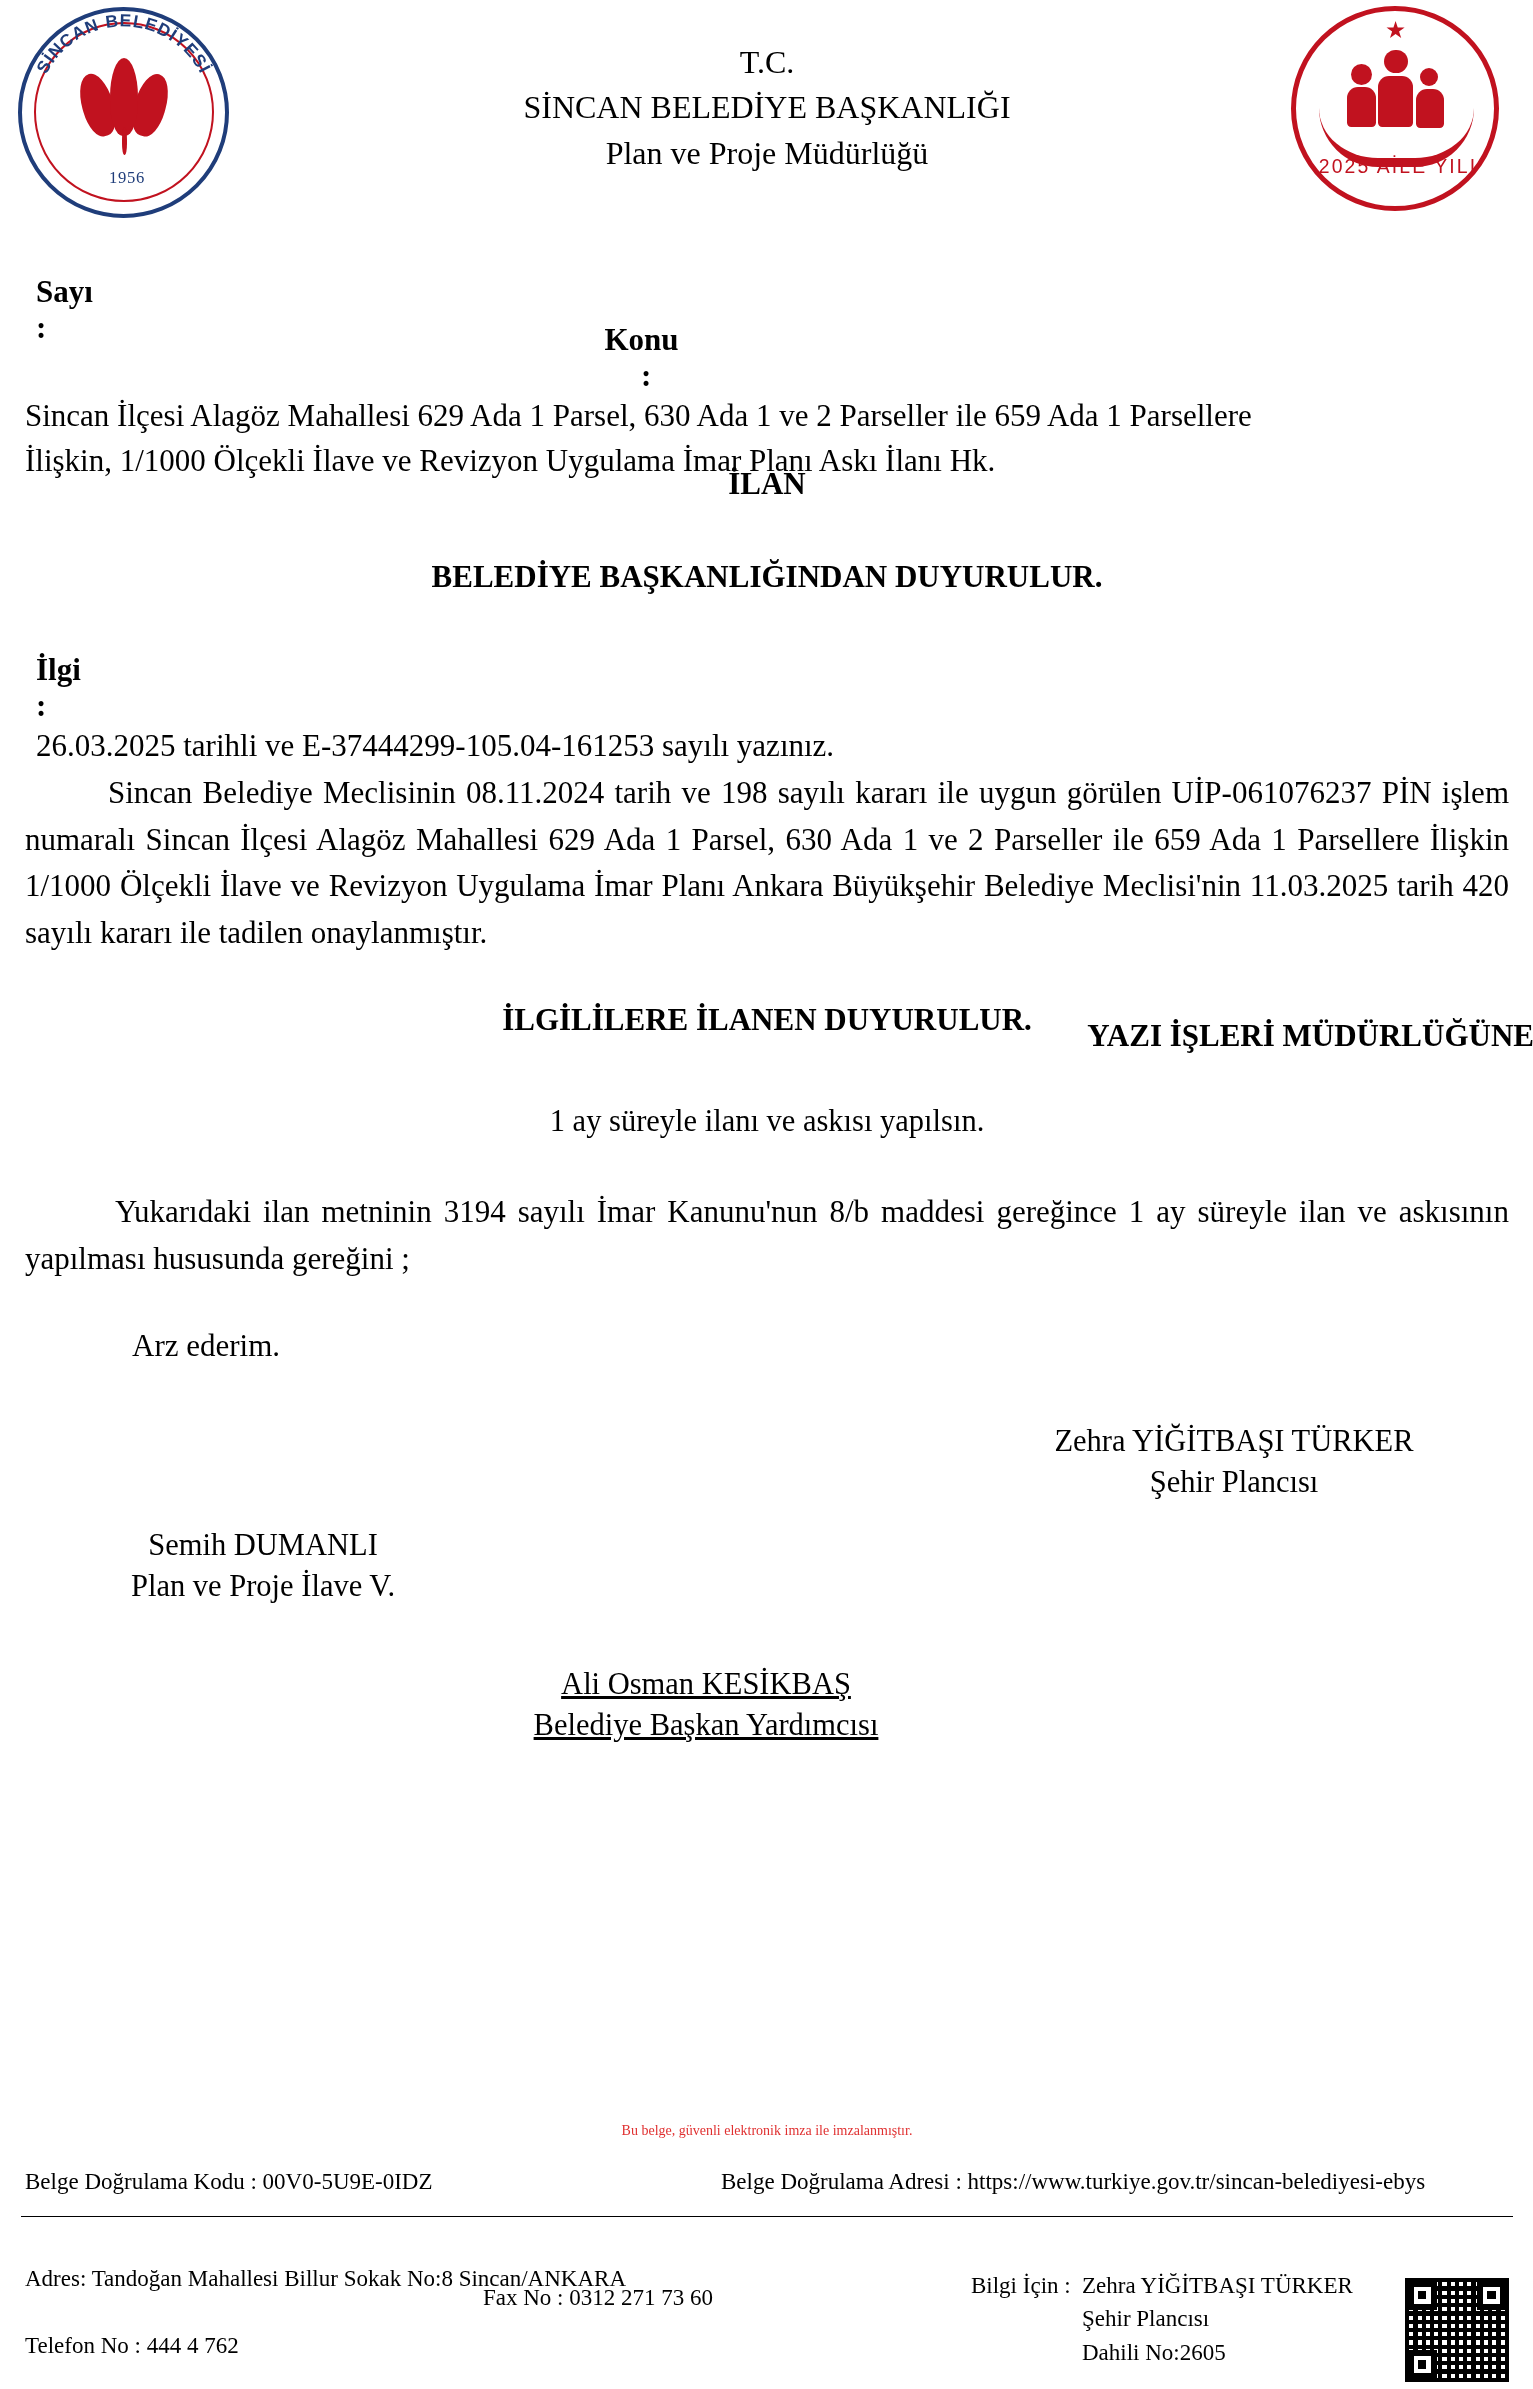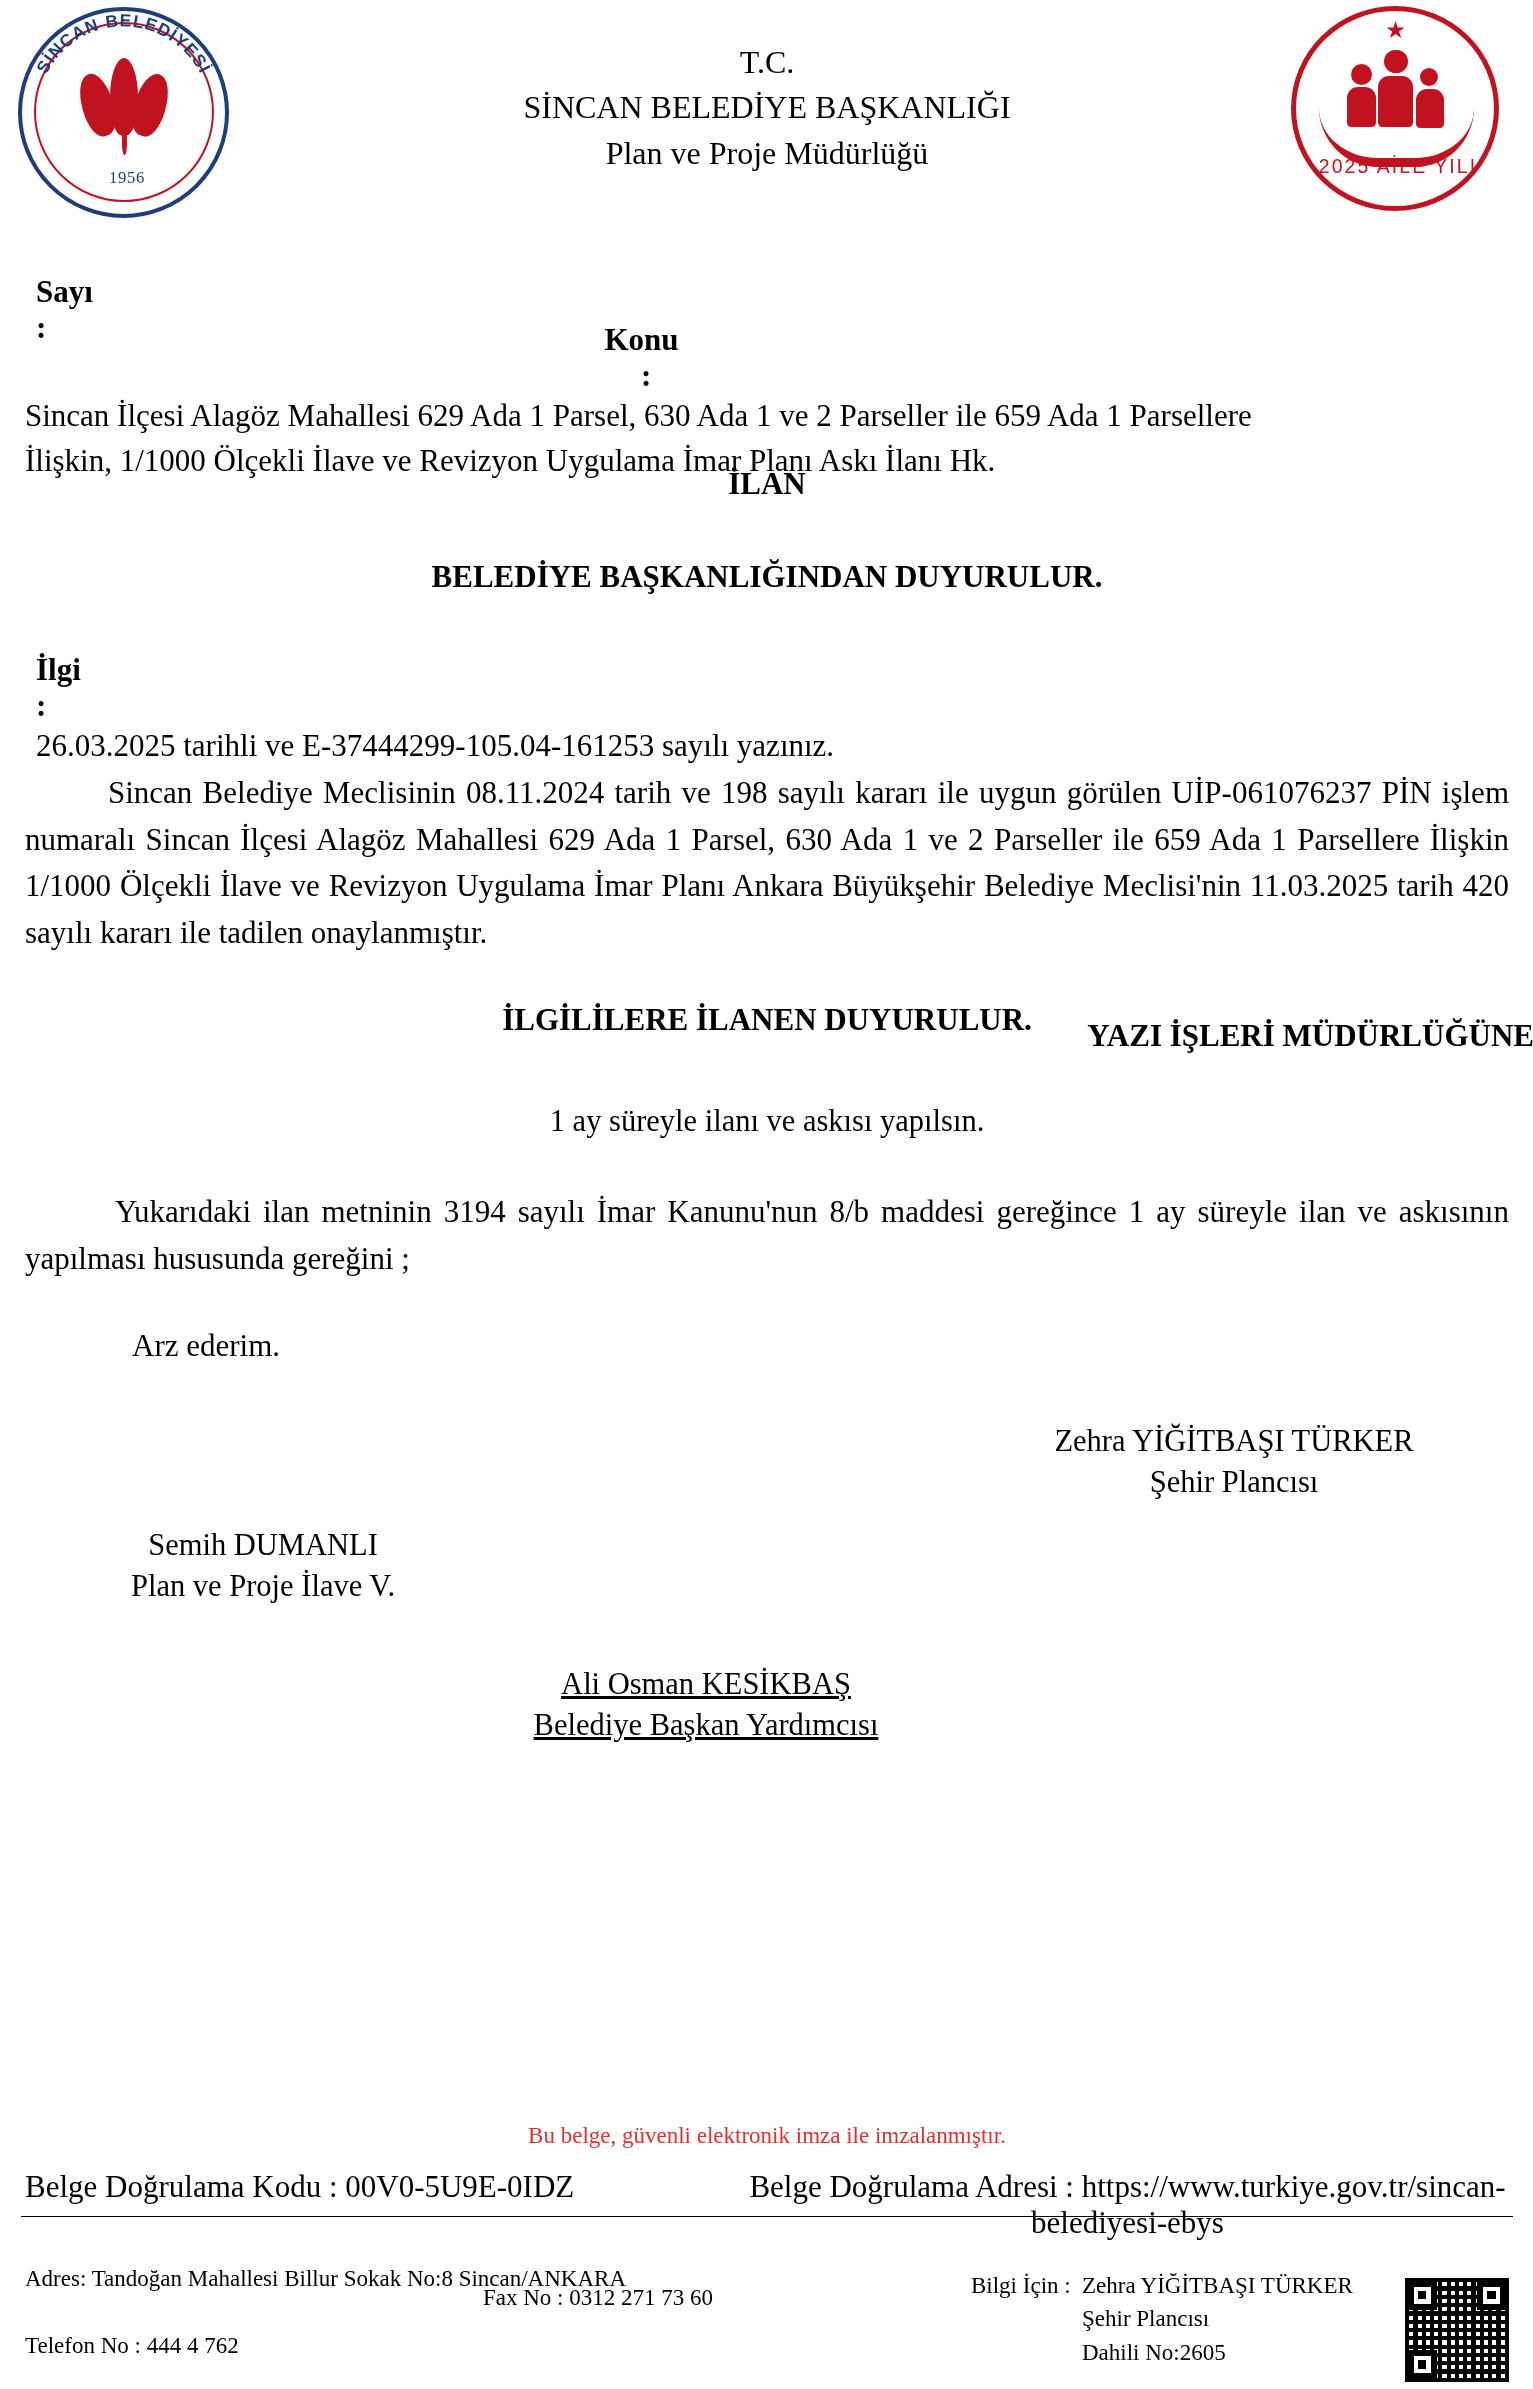--- a/index.html
+++ b/index.html
@@ -272,27 +272,26 @@
   #sig-semih { left: 69px; top: 1525px; width: 388px; text-align: center; }
   #sig-ali { left: 477px; top: 1664px; width: 458px; text-decoration: underline; }
 
   
   .footer-note {
     position: absolute;
     left: 0; right: 0;
     top: 2123px;
     text-align: center;
     color: #e03030;
+    font-size: 14px;
+  }
+  .verify-line {
+    position: absolute;
+    top: 2169px;
     font-size: 23px;
-  }
-  .verify-line {
-    position: absolute;
-    top: 2169px;
-    font-size: 31px;
-    text-align: center;
   }
   #verify-code { left: 25px; }
   #verify-addr { left: 721px; }
 
   .footer-sep {
     position: absolute;
     left: 21px;
     top: 2216px;
     width: 1492px;
     border-top: 1.4px solid #000000;

